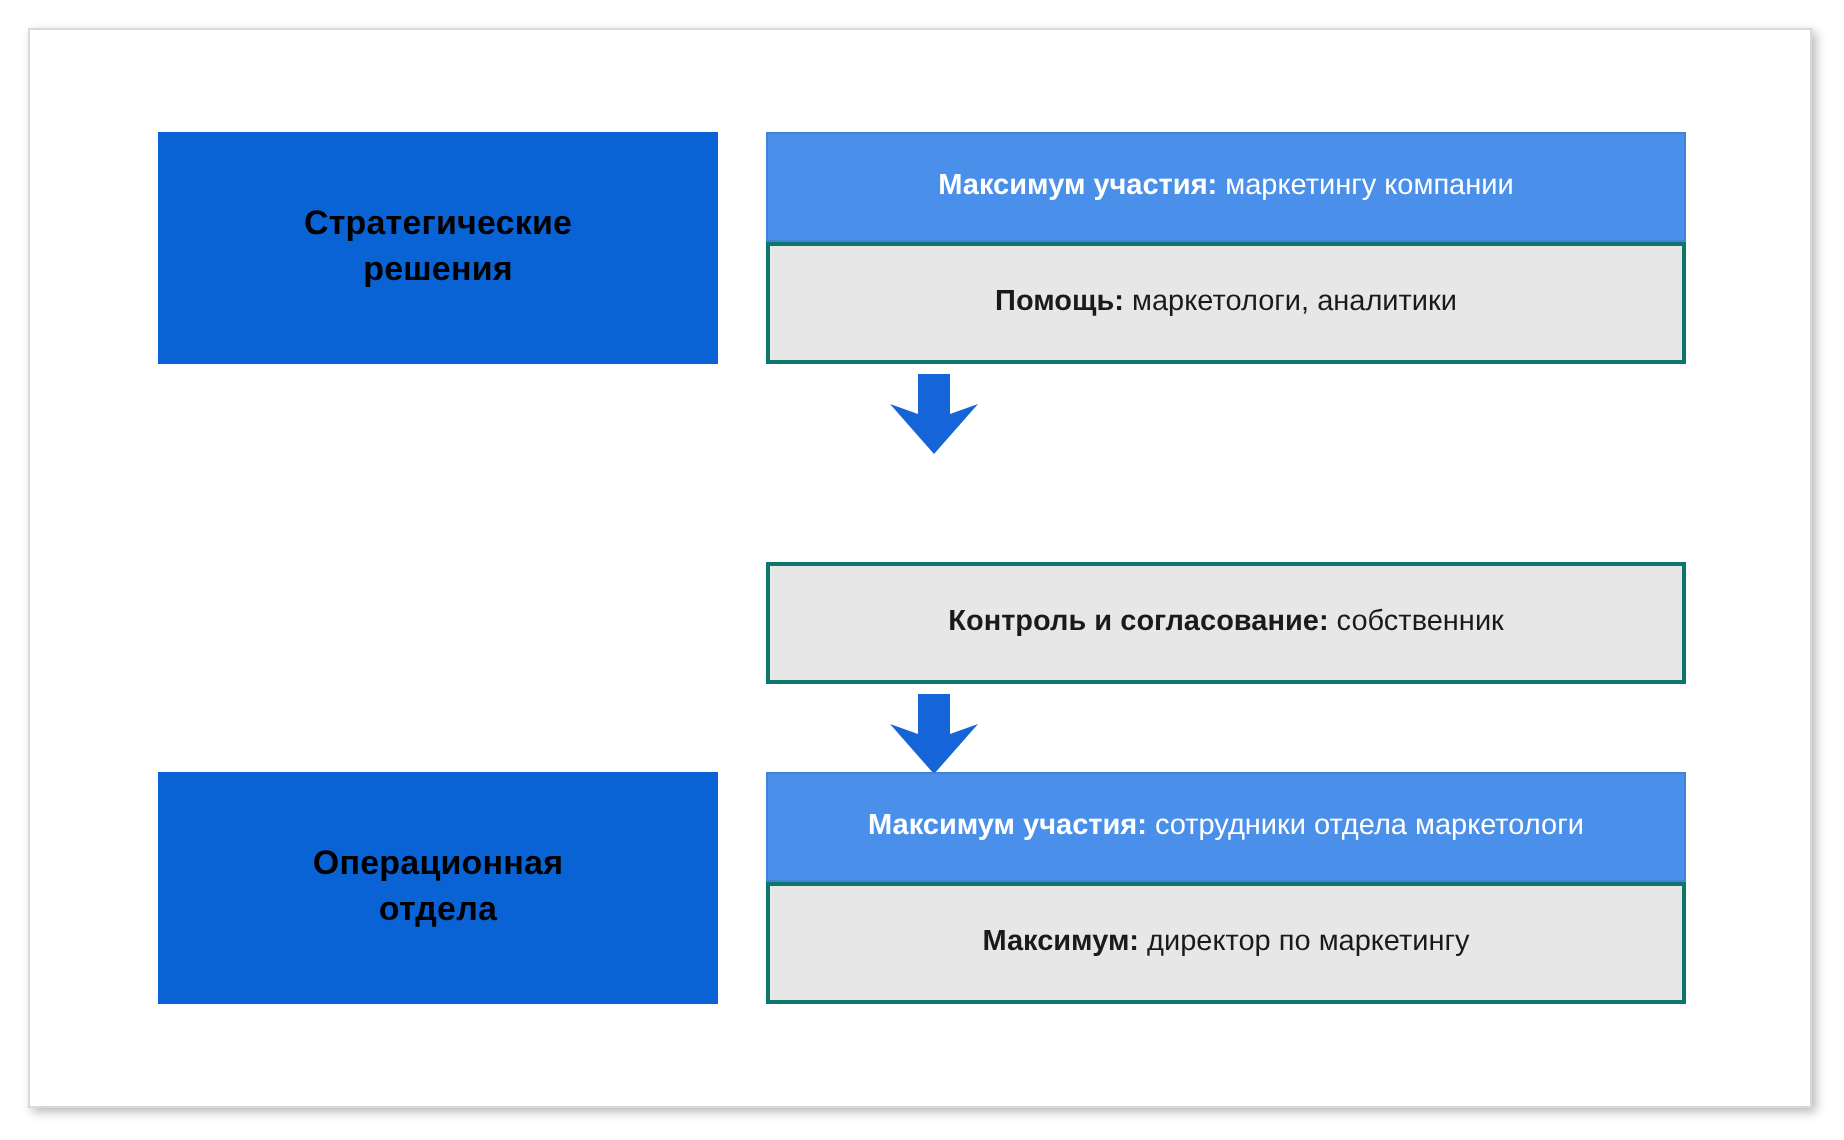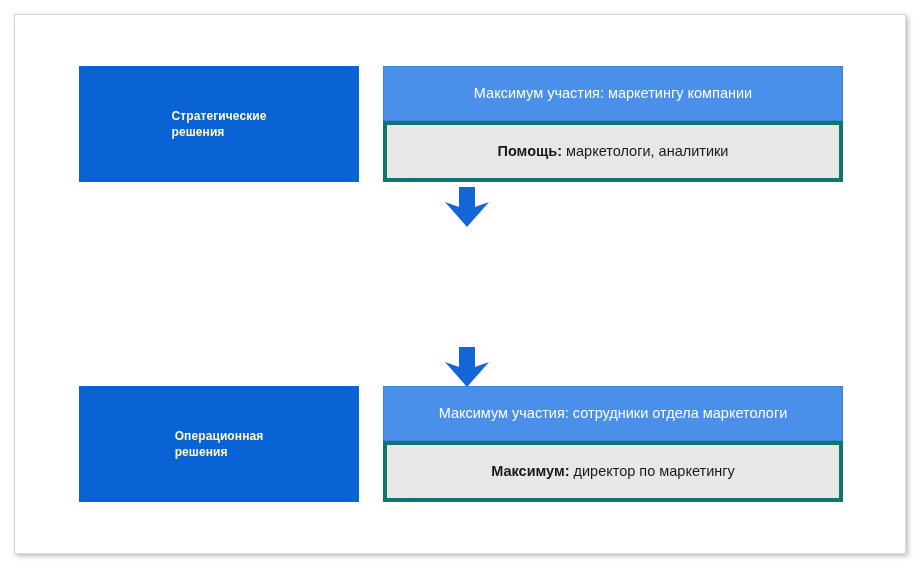--- a/index.html
+++ b/index.html
@@ -54,25 +54,25 @@
     width: 280px;
     height: 116px;
     background: #0a63d4;
     display: flex;
     align-items: center;
     justify-content: center;
     box-sizing: border-box;
     padding: 0 12px;
   }
   .stage-label {
-    color: #fef9c3;
-    font-size: 12px;
+    color: #000000;
+    font-size: 17px;
     font-weight: bold;
     line-height: 1.35;
-    text-align: left;
+    text-align: center;
     letter-spacing: 0.1px;
     white-space: pre-line;
   }
 
   
   .detail-panel {
     position: absolute;
     left: 304px;
     top: 0;
     width: 460px;
@@ -93,30 +93,30 @@
     justify-content: center;
     padding: 0 10px;
   }
   .detail-head .line {
     color: #ffffff;
     font-size: 14.5px;
     line-height: 1.2;
     text-align: center;
     white-space: nowrap;
   }
-  .detail-head .line .k { font-weight: normal; margin-top: 16px; }
+  .detail-head .line .k { font-weight: bold; margin-top: 16px; }
 
   .detail-body {
     position: absolute;
     left: 0;
     top: 55px;
     width: 460px;
     height: 61px;
     background: #e7e7e7;
-    border: 4px solid #0f766e;
+    border: 2px solid #0f766e;
     box-sizing: border-box;
     display: flex;
     align-items: center;
     justify-content: center;
     padding: 0 10px;
   }
   .detail-body .line {
     color: #1a1a1a;
     font-size: 14.5px;
     line-height: 1.2;
@@ -158,33 +158,36 @@
     </div>
 
     <div class="arrow arrow-1">
       <svg viewBox="0 0 52 40" xmlns="http://www.w3.org/2000/svg">
         <path d="M18 0 H34 V20 L48 15 L26 40 L4 15 L18 20 Z" fill="#1565d8"></path>
       </svg>
     </div>
 
     <div class="row row-2">
       <div class="detail-panel">
+        <div class="detail-body">
+          <div class="line"><span class="k">Контроль и согласование:</span><span class="v"> собственник</span></div>
+        </div>
       </div>
     </div>
 
     <div class="arrow arrow-2">
       <svg viewBox="0 0 52 40" xmlns="http://www.w3.org/2000/svg">
         <path d="M18 0 H34 V20 L48 15 L26 40 L4 15 L18 20 Z" fill="#1565d8"></path>
       </svg>
     </div>
 
     <div class="row row-3">
       <div class="stage-box">
         <div class="stage-label">Операционная
-решения</div>
+отдела</div>
       </div>
       <div class="detail-panel">
         <div class="detail-head">
           <div class="line"><span class="k">Максимум участия:</span><span class="v"> сотрудники отдела маркетологи</span></div>
         </div>
         <div class="detail-body">
           <div class="line"><span class="k">Максимум:</span><span class="v"> директор по маркетингу</span></div>
         </div>
       </div>
     </div>

